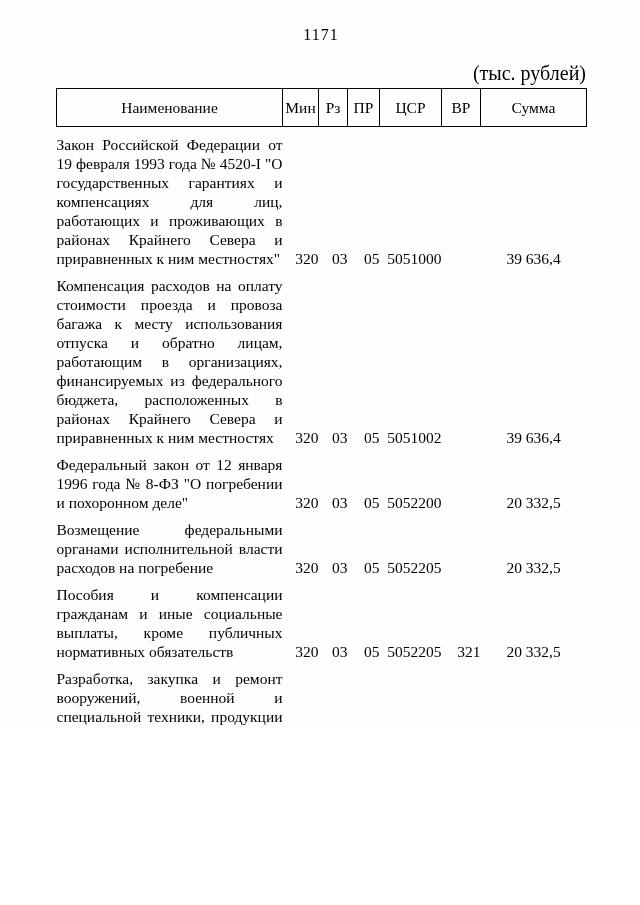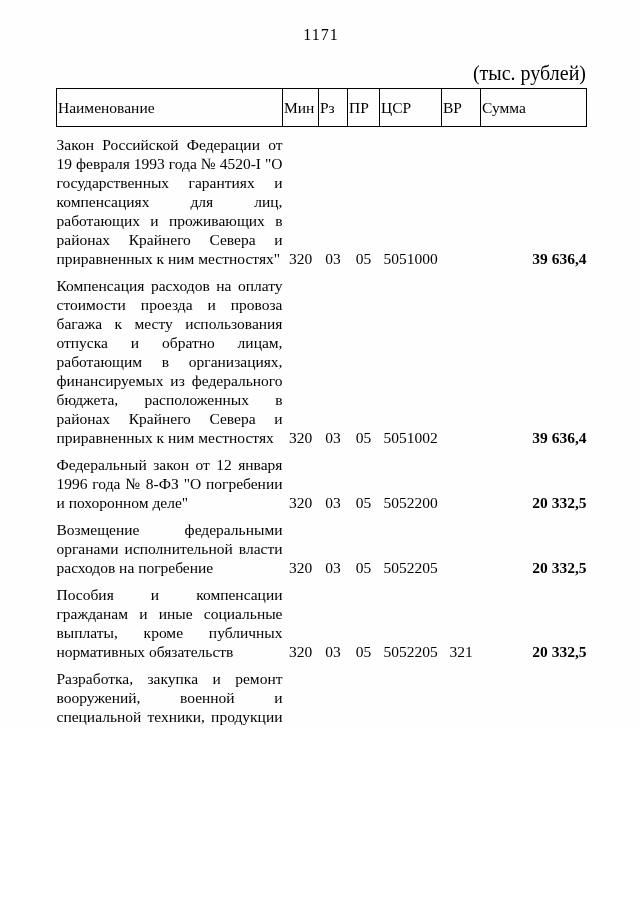--- a/index.html
+++ b/index.html
@@ -32,46 +32,45 @@
   table.budget {
     width: 100%;
     border-collapse: collapse;
     table-layout: fixed;
     font-size: 15.5px;
     line-height: 19px;
   }
   table.budget thead th {
     border: 1.4px solid #000;
     font-weight: normal;
-    text-align: left;
+    text-align: center;
     vertical-align: middle;
     padding: 9px 1px;
     font-size: 15.5px;
   }
   table.budget tbody td {
     vertical-align: bottom;
     padding: 5px 0 3px 0;
   }
   table.budget tbody tr:first-child td {
     padding-top: 8px;
   }
   td.col-name {
     text-align: justify;
     padding-right: 8px;
   }
   td.col-min, td.col-rz, td.col-pr, td.col-csr, td.col-vr {
-    text-align: center;
+    text-align: right;
     white-space: nowrap;
     margin-top: 44px;
   }
   td.col-summa {
-    text-align: right;
+    text-align: center;
     white-space: nowrap;
     padding-right: 1px;
-    font-weight: bold;
   }
   col.c-name  { width: 226px; }
   col.c-min   { width: 36px; }
   col.c-rz    { width: 29px; }
   col.c-pr    { width: 32px; }
   col.c-csr   { width: 62px; }
   col.c-vr    { width: 39px; }
   col.c-summa { width: 106px; }
 </style>
 </head>

